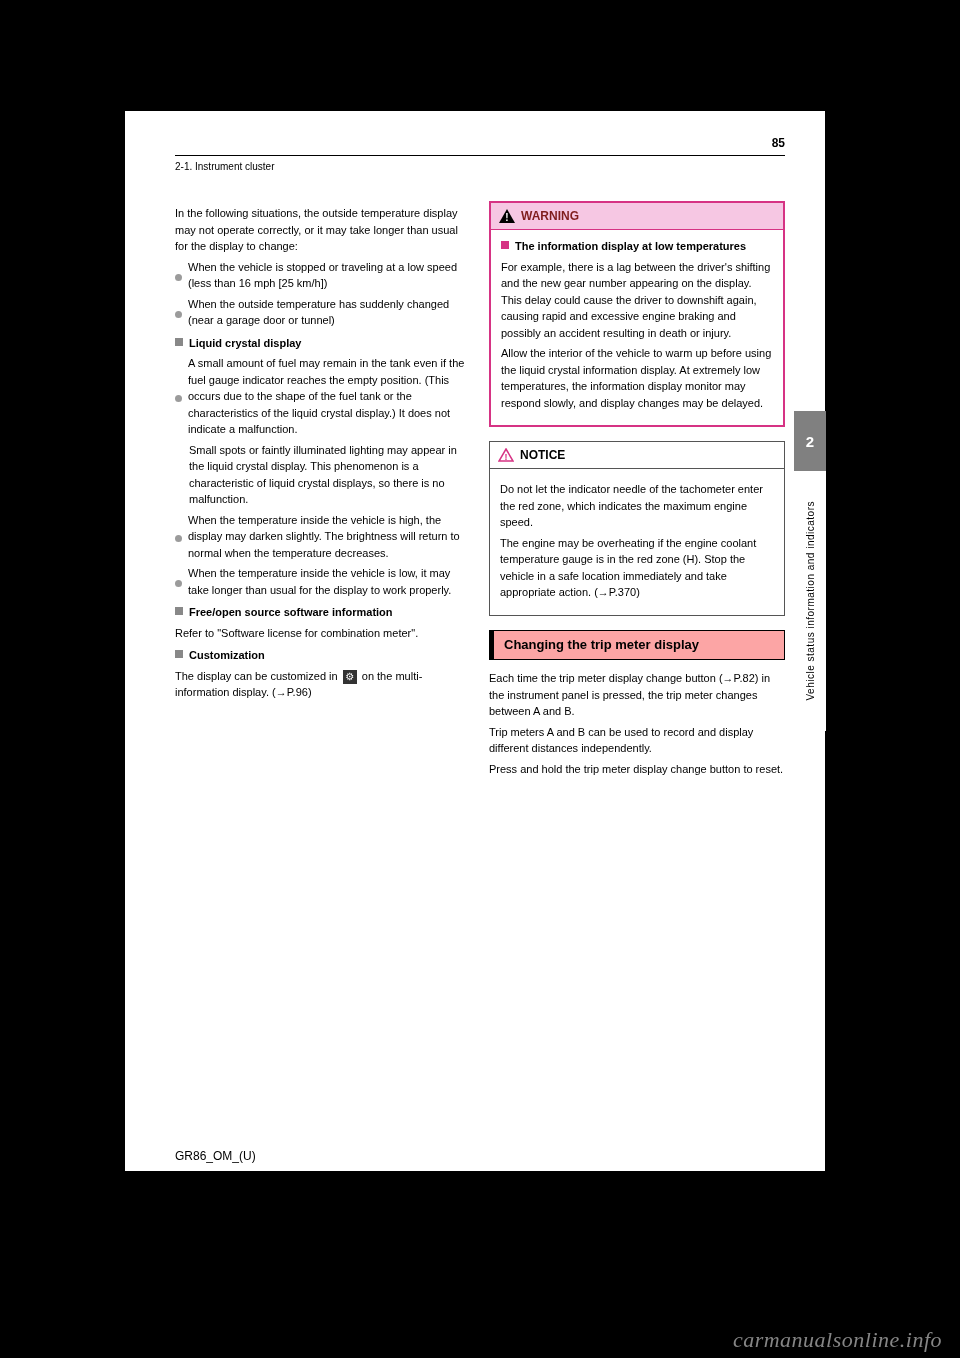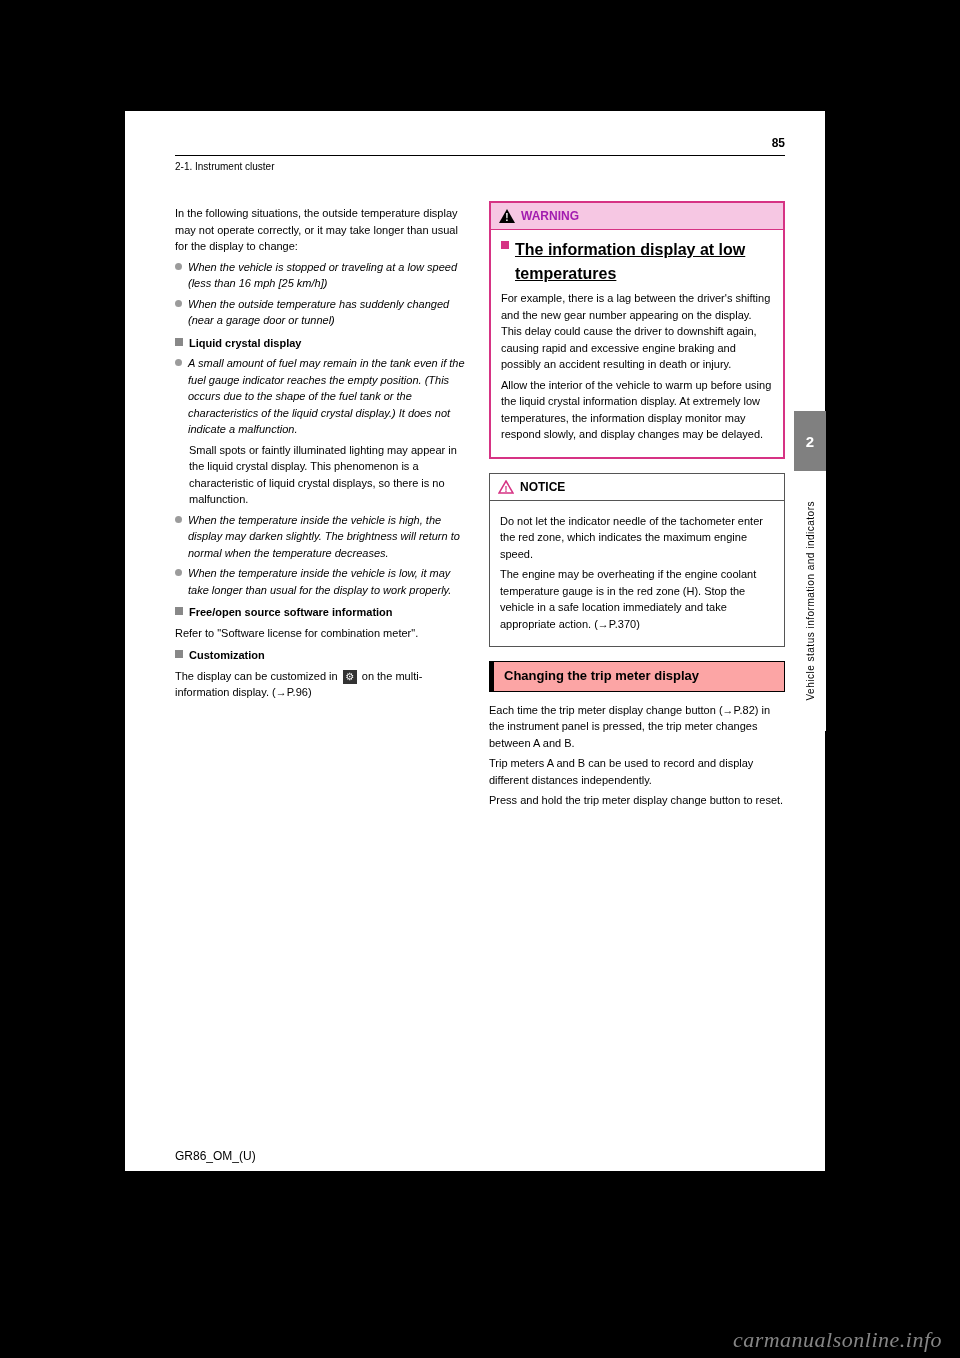--- a/index.html
+++ b/index.html
@@ -72,24 +72,23 @@
   .sq-bullet {
     width: 8px;
     height: 8px;
     background: #888;
     flex-shrink: 0;
     margin-top: 3px;
   }
   .sub-heading-text { font-weight: bold; font-size: 11px; }
   .bullet-row {
     display: flex;
-    align-items: flex-start;
+    align-items: center;
     gap: 6px;
     margin: 4px 0;
-    font-style: italic;
   }
   .dot {
     width: 7px;
     height: 7px;
     border-radius: 50%;
     background: #9b9b9b;
     flex-shrink: 0;
     margin-top: 4px;
   }
   .para { margin: 4px 0; }
@@ -133,42 +132,42 @@
     content: "!";
     position: absolute;
     left: 0; right: 0; top: 1px;
     text-align: center;
     font-size: 10px;
     font-weight: bold;
   }
   .warning-header-text {
     font-weight: bold;
     font-size: 12px;
-    color: #a21caf;
+    color: #7f1d1d;
   }
   .warning-body, .notice-body {
     padding: 8px 10px 10px 10px;
     font-size: 11px;
     line-height: 1.5;
     color: #000;
   }
   .warning-sub {
     display: flex;
     align-items: flex-start;
     gap: 6px;
     margin-bottom: 4px;
   }
   .warning-sub .sq-pink {
     width: 8px;
     height: 8px;
     background: #d63384;
     flex-shrink: 0;
     margin-top: 3px;
   }
-  .warning-sub-text { font-weight: bold; font-size: 16px; text-decoration: underline; }
+  .warning-sub-text { font-weight: bold; font-size: 11px; }
 
   .notice-box {
     border: 1px solid #555;
     margin-bottom: 14px;
   }
   .notice-header {
     padding: 4px 8px;
     display: flex;
     align-items: center;
     gap: 6px;

